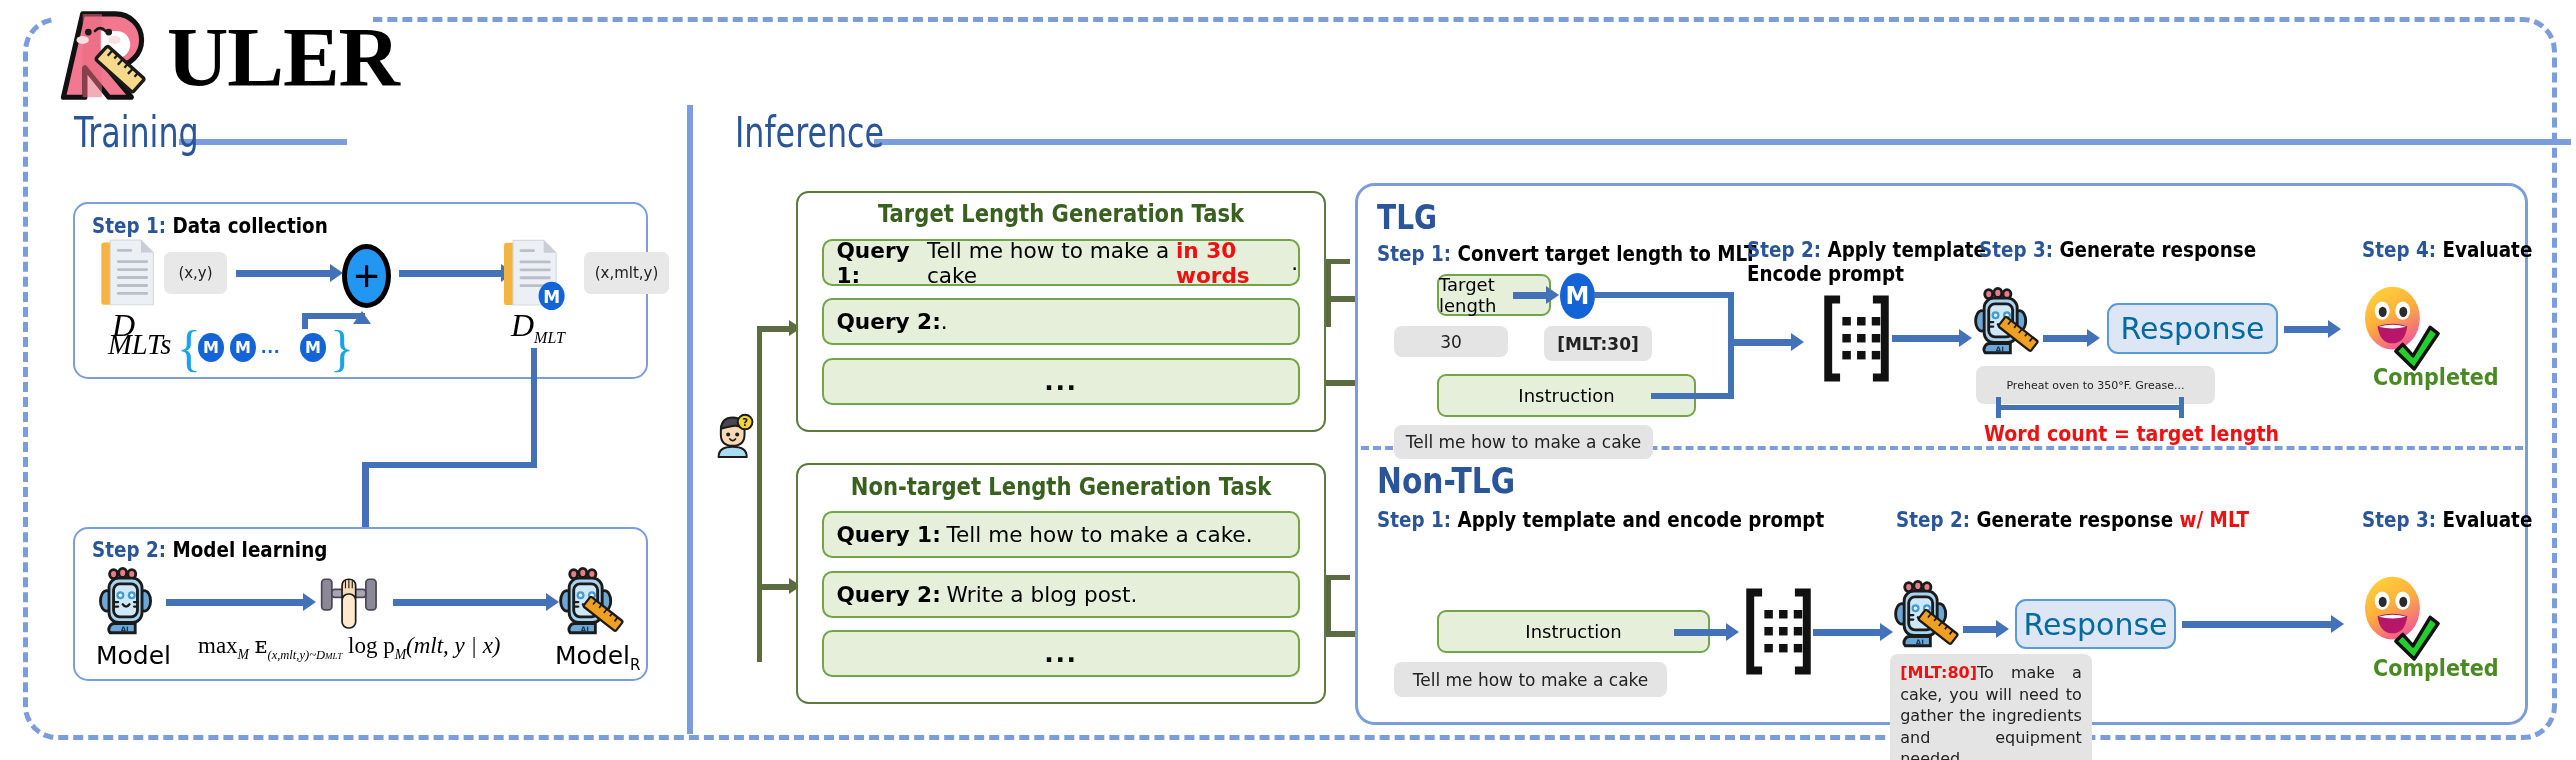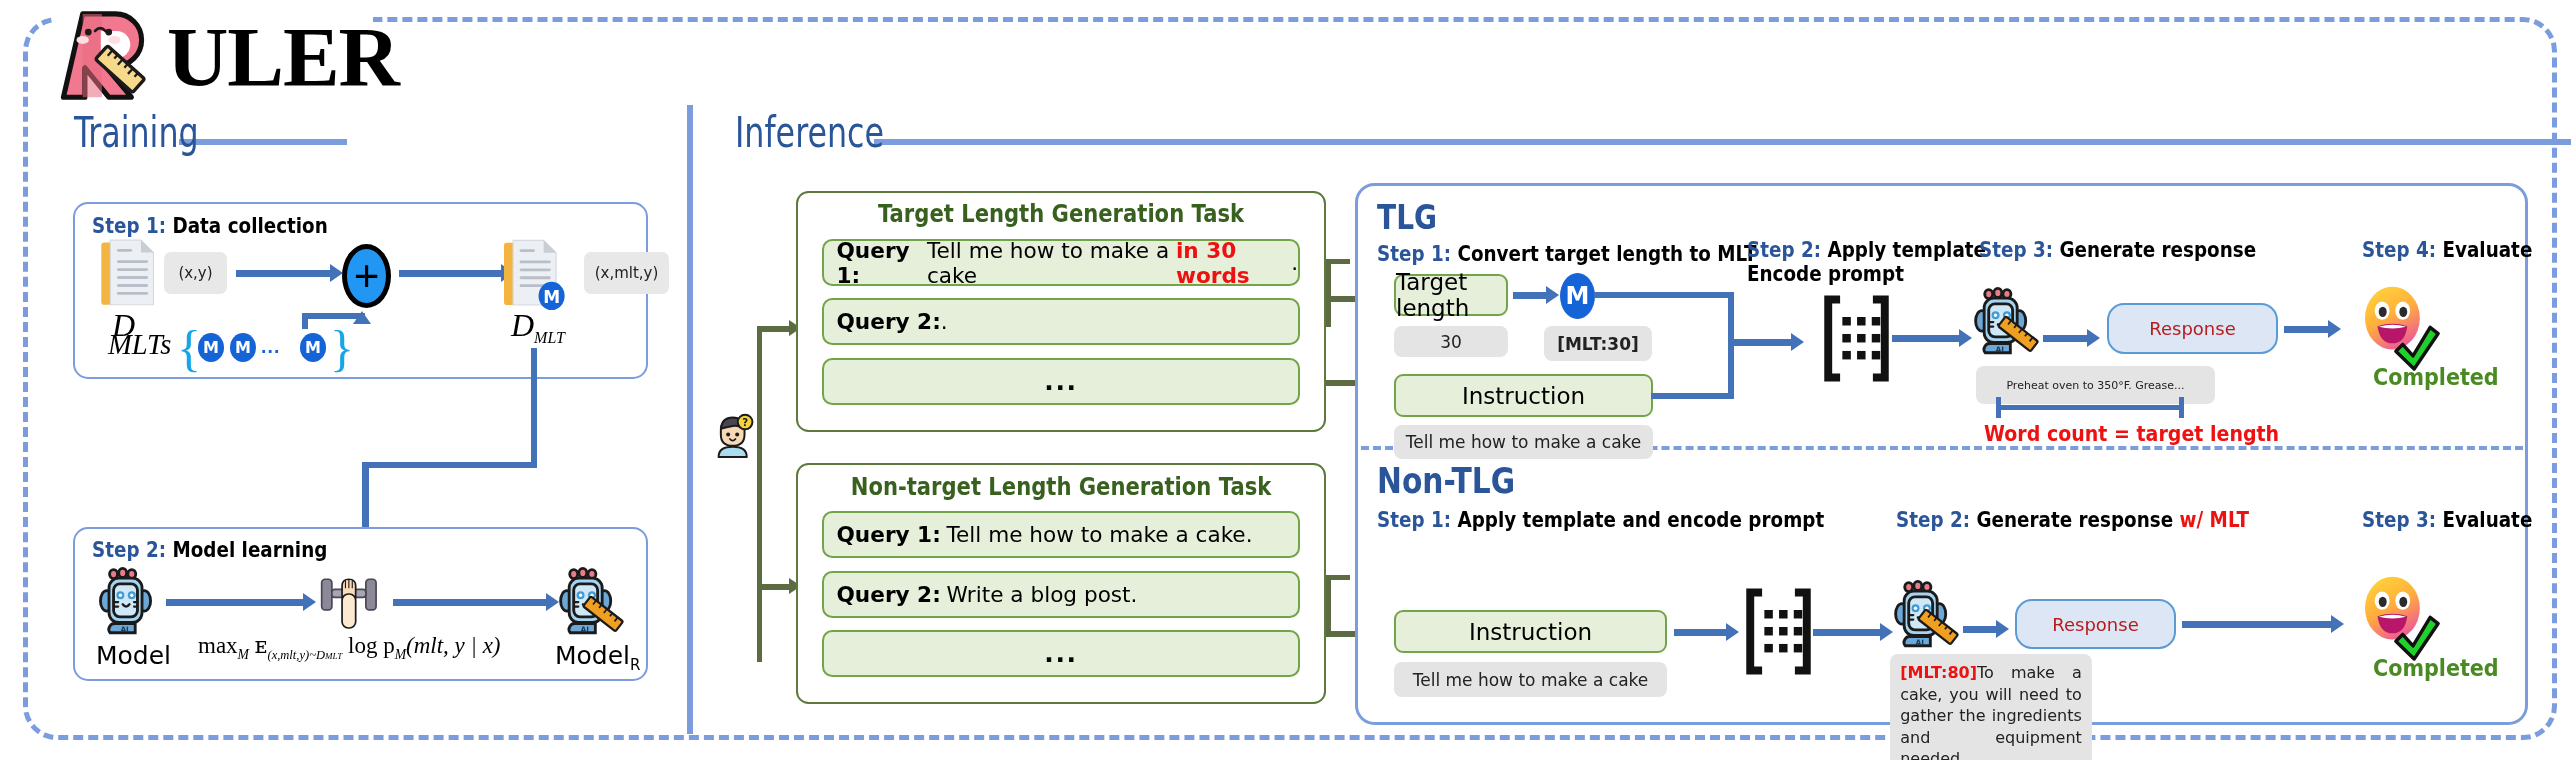--- a/index.html
+++ b/index.html
@@ -242,43 +242,44 @@
     transform: scaleX(0.85); transform-origin: left top;
     white-space: nowrap;
   }
 
   .green-box {
     position: absolute;
     border: 2.3px solid #72a548;
     border-radius: 9px;
     background: #e6efd9;
     display: flex; align-items: center; justify-content: center;
-    font-size: 23px; color: #000;
-    font-family: "DejaVu Sans", sans-serif;
+    font-size: 18px; color: #000;
+    font-family: "DejaVu Sans", sans-serif;
+    margin-left: 43px;
   }
   .gray-pill {
     position: absolute;
     background: #e4e4e4;
     border-radius: 8px;
     display: flex; align-items: center; justify-content: center;
     font-size: 17px; color: #222;
     font-family: "DejaVu Sans", sans-serif;
     text-align: center;
   }
   .gray-pill.multiline {
     display: block; padding: 8px 10.2px;
     font-size: 16px; line-height: 1.35; text-align: justify;
   }
   .response-box {
     position: absolute;
     border: 2.8px solid #5b9bd5;
-    border-radius: 17px;
+    border-radius: 11px;
     background: #dce6f4;
     display: flex; align-items: center; justify-content: center;
-    font-size: 18px; color: #b91c1c;
+    font-size: 30px; color: #0369a1;
     font-family: "DejaVu Sans", sans-serif;
   }
   .completed-label {
     position: absolute;
     font-size: 23px; color: #4a8a22; font-weight: 700;
     font-family: "DejaVu Sans", sans-serif;
     transform: scaleX(0.9);
     white-space: nowrap;
   }
   .red-note {

